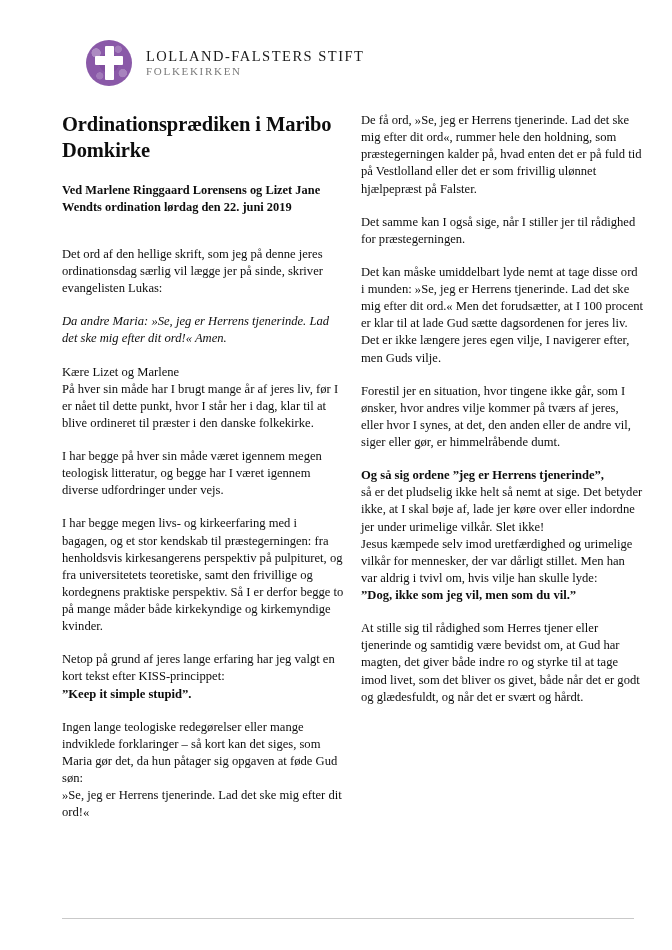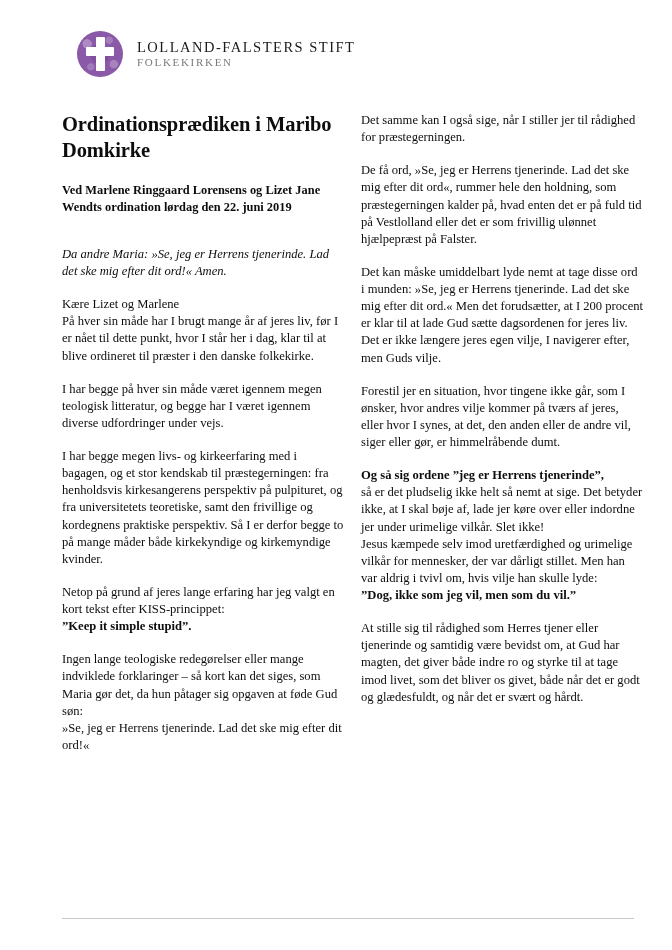--- a/index.html
+++ b/index.html
@@ -13,21 +13,21 @@
     background: #ffffff;
     font-family: "Liberation Serif", serif;
     color: #0d0d0d;
     overflow: hidden;
   }
   .page {
     position: relative;
     width: 672px;
     height: 950px;
     box-sizing: border-box;
-    padding: 3px;
+    padding: 12px;
   }
 
   
   .header {
     padding: 40px 0 0 74px;
     display: flex;
     align-items: center;
     gap: 14px;
     height: 62px;
     box-sizing: border-box;
@@ -174,46 +174,48 @@
   </div>
 
   <div class="columns">
 
     <div class="col">
 
       <h1 class="doc-title">Ordinationsprædiken i Maribo Domkirke</h1>
 
       <div class="subtitle">Ved Marlene Ringgaard Lorensens og Lizet Jane Wendts ordination lørdag den 22. juni 2019</div>
 
+      <p class="body" style="white-space: pre-line;">Det ord af den hellige skrift, som jeg på denne jeres ordinationsdag særlig vil lægge jer på sinde, skriver
+evangelisten Lukas:</p>
 
       <p class="body quote">Da andre Maria: »Se, jeg er Herrens tjenerinde. Lad det ske mig efter dit ord!« Amen.</p>
 
       <p class="body" style="white-space: pre-line;">Kære Lizet og Marlene
 På hver sin måde har I brugt mange år af jeres liv, før I er nået til dette punkt, hvor I står her i dag, klar til at blive ordineret til præster i den danske folkekirke.</p>
 
       <p class="body">I har begge på hver sin måde været igennem megen teologisk litteratur, og begge har I været igennem diverse udfordringer under vejs.</p>
 
       <p class="body">I har begge megen livs- og kirkeerfaring med i bagagen, og et stor kendskab til præstegerningen: fra henholdsvis kirkesangerens perspektiv på pulpituret, og fra universitetets teoretiske, samt den frivillige og kordegnens praktiske perspektiv. Så I er derfor begge to på mange måder både kirkekyndige og kirkemyndige kvinder.</p>
 
       <p class="body"><span style="white-space: pre-line;">Netop på grund af jeres lange erfaring har jeg valgt en kort tekst efter KISS-princippet:
 </span><span class="b">”Keep it simple stupid”.</span></p>
 
       <p class="body" style="white-space: pre-line;">Ingen lange teologiske redegørelser eller mange indviklede forklaringer – så kort kan det siges, som Maria gør det, da hun påtager sig opgaven at føde Gud søn:
 »Se, jeg er Herrens tjenerinde. Lad det ske mig efter dit ord!«</p>
 
     </div>
 
     <div class="col">
 
+      <p class="body">De få ord, »Se, jeg er Herrens tjenerinde. Lad det ske mig efter dit ord«, rummer hele den holdning, som præstegerningen kalder på, hvad enten det er på fuld tid på Vestlolland eller det er som frivillig ulønnet hjælpepræst på Falster.</p>
+
       <p class="body">Det samme kan I også sige, når I stiller jer til rådighed for præstegerningen.</p>
 
-      <p class="body">De få ord, »Se, jeg er Herrens tjenerinde. Lad det ske mig efter dit ord«, rummer hele den holdning, som præstegerningen kalder på, hvad enten det er på fuld tid på Vestlolland eller det er som frivillig ulønnet hjælpepræst på Falster.</p>
-
-
-      <p class="body">Det kan måske umiddelbart lyde nemt at tage disse ord i munden: »Se, jeg er Herrens tjenerinde. Lad det ske mig efter dit ord.« Men det forudsætter, at I 200 procent er klar til at lade Gud sætte dagsordenen for jeres liv. Det er ikke længere jeres egen vilje, I navigerer efter, men Guds vilje.</p>
+
+      <p class="body">Det kan måske umiddelbart lyde nemt at tage disse ord i munden: »Se, jeg er Herrens tjenerinde. Lad det ske mig efter dit ord.« Men det forudsætter, at I 100 procent er klar til at lade Gud sætte dagsordenen for jeres liv. Det er ikke længere jeres egen vilje, I navigerer efter, men Guds vilje.</p>
 
       <p class="body">Forestil jer en situation, hvor tingene ikke går, som I ønsker, hvor andres vilje kommer på tværs af jeres, eller hvor I synes, at det, den anden eller de andre vil, siger eller gør, er himmelråbende dumt.</p>
 
       <p class="body"><span class="b">Og så sig ordene ”jeg er Herrens tjenerinde”,</span><span style="white-space: pre-line;">
 så er det pludselig ikke helt så nemt at sige. Det betyder ikke, at I skal bøje af, lade jer køre over eller indordne jer under urimelige vilkår. Slet ikke!
 Jesus kæmpede selv imod uretfærdighed og urimelige vilkår for mennesker, der var dårligt stillet. Men han var aldrig i tvivl om, hvis vilje han skulle lyde:
 </span><span class="b">”Dog, ikke som jeg vil, men som du vil.”</span></p>
 
       <p class="body">At stille sig til rådighed som Herres tjener eller tjenerinde og samtidig være bevidst om, at Gud har magten, det giver både indre ro og styrke til at tage imod livet, som det bliver os givet, både når det er godt og glædesfuldt, og når det er svært og hårdt.</p>
 

